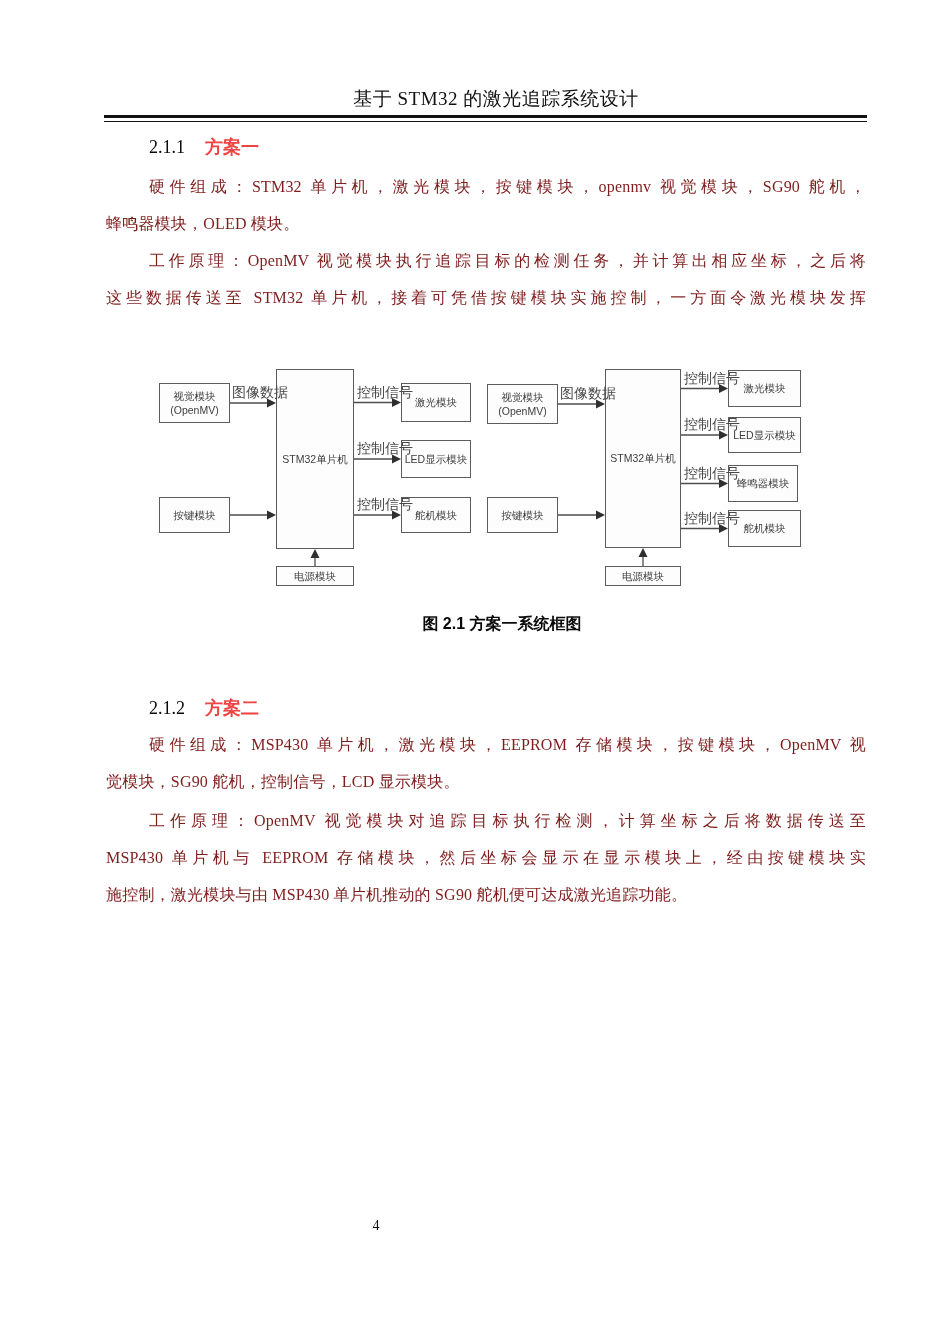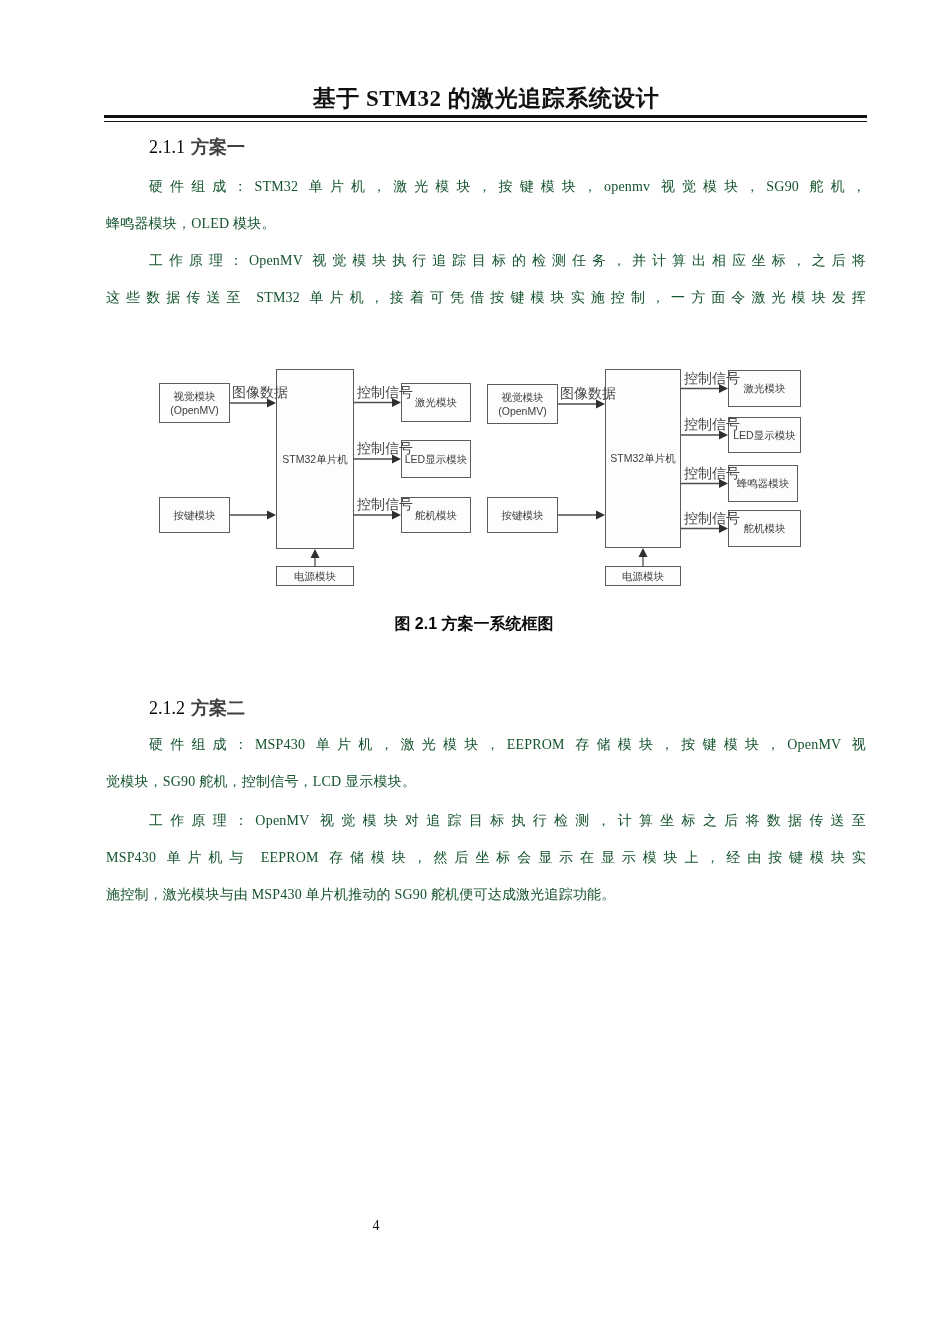--- a/index.html
+++ b/index.html
@@ -5,53 +5,52 @@
   html,body{margin:0;padding:0;background:#ffffff;}
   .page{
     position:relative;
     width:950px;height:1344px;
     background:#ffffff;
     font-family:"Liberation Serif","DejaVu Serif",serif;
     color:#000;
     overflow:hidden;
   }
   .header-title{
-    position:absolute;left:106px;top:88px;width:760px;
-    text-align:center;font-size:23px;line-height:22px;color:#111;
+    position:absolute;left:116px;top:88px;width:760px;
+    text-align:center;font-size:19px;line-height:22px;color:#111;
     letter-spacing:0.5px;
-    font-weight:bold;
   }
   .rule-thick{position:absolute;left:104px;top:115px;width:763px;height:3px;background:#111;}
   .rule-thin{position:absolute;left:104px;top:120.5px;width:763px;height:1.5px;background:#111;}
 
   .sec-heading{
     position:absolute;left:106px;width:760px;
     padding-left:43px;box-sizing:border-box;
     font-size:18px;line-height:26px;
   }
   .sec-num{font-family:"Liberation Serif","DejaVu Serif",serif;color:#0a0a0a;}
-  .sec-title{font-family:"Liberation Sans","DejaVu Sans",sans-serif;font-weight:bold;color:#404040;margin-left:6px;}
+  .sec-title{font-family:"Liberation Sans","DejaVu Sans",sans-serif;font-weight:bold;color:#ef4444;margin-left:20px;}
   #heading-1{top:134px;}
   #heading-2{top:695px;}
 
   .para{position:absolute;left:106px;width:760px;}
   #para-1{top:168px;}
   #para-2{top:242px;}
   #para-3{top:726px;}
   #para-4{top:802px;}
   .pline{
-    height:37px;line-height:37px;font-size:14px;color:#14532d;
+    height:37px;line-height:37px;font-size:16px;color:#7f1d1d;
     text-align:justify;text-align-last:justify;
     white-space:nowrap;letter-spacing:0.2px;
   }
   .pline.first{text-indent:43px;}
   .pline.last{text-align-last:left;}
 
   .figure-caption{
-    position:absolute;left:94px;top:611px;width:760px;
+    position:absolute;left:122px;top:611px;width:760px;
     text-align:center;font-size:16px;line-height:25px;font-weight:bold;
     font-family:"Liberation Sans","DejaVu Sans",sans-serif;color:#0a0a0a;
   }
 
   .diag-box{
     position:absolute;box-sizing:border-box;
     border:1.3px solid #5c5c5c;background:#fdfdfd;
     display:flex;align-items:center;justify-content:center;
     text-align:center;white-space:pre-line;
     font-family:"Liberation Sans","DejaVu Sans",sans-serif;

